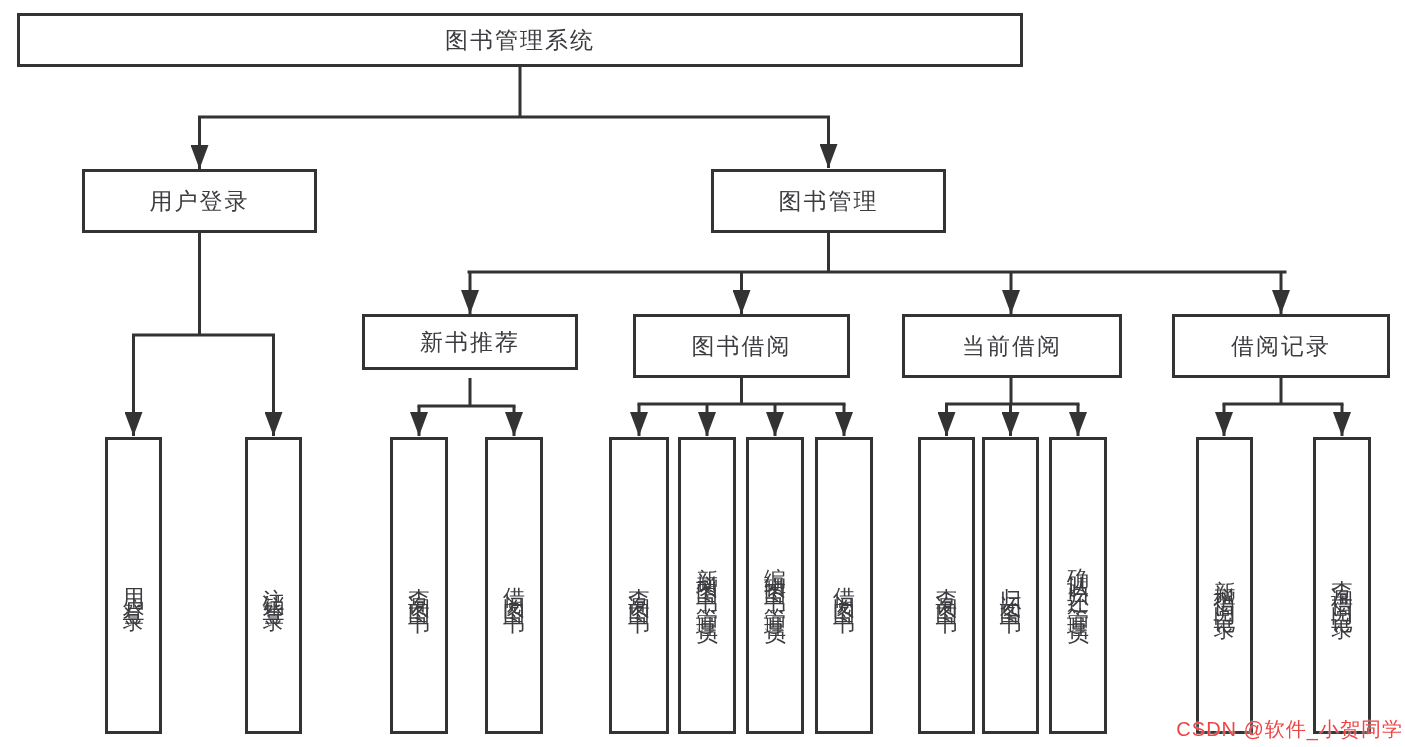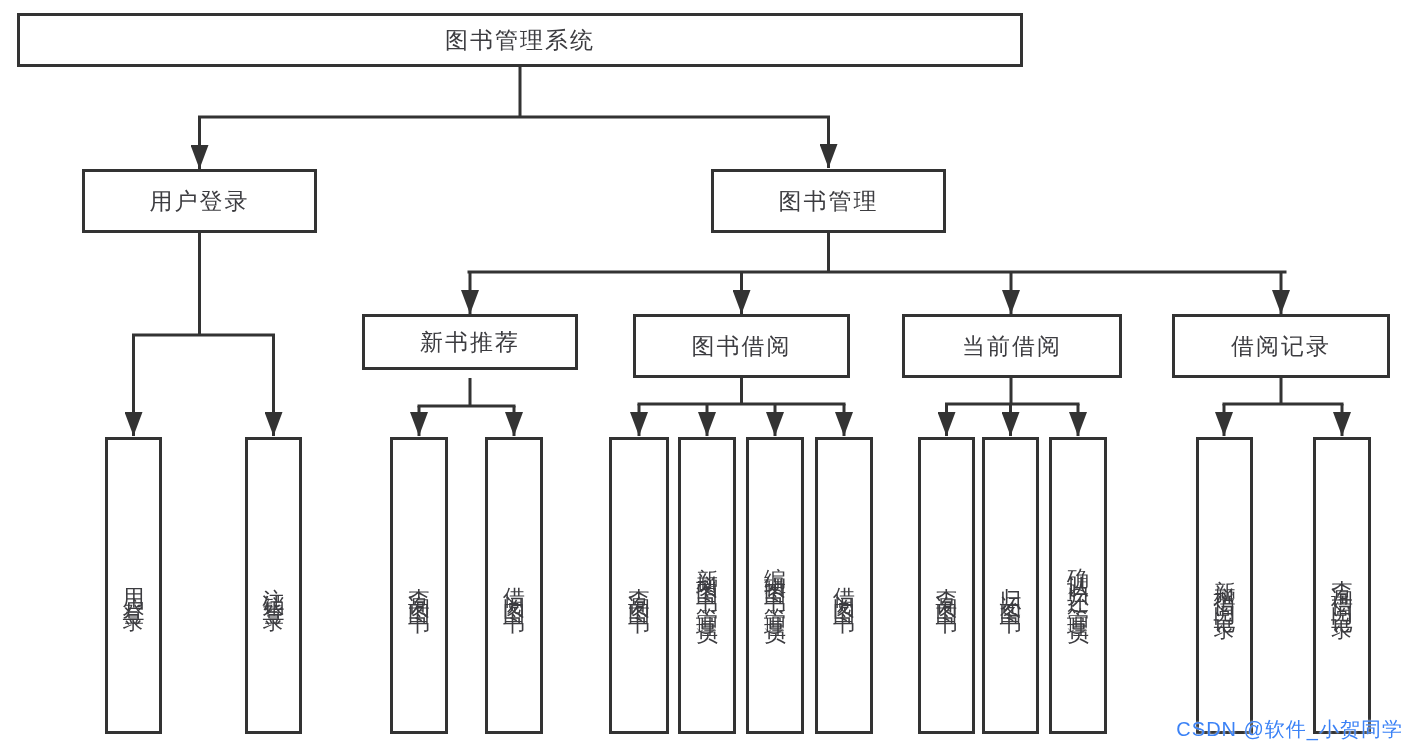--- a/index.html
+++ b/index.html
@@ -13,21 +13,21 @@
     box-sizing:border-box;display:flex;align-items:center;justify-content:center;
     color:#3c3c40;
   }
   .hlabel{font-size:23px;letter-spacing:2px;white-space:nowrap;}
   .leaf .vlabel{
     writing-mode:vertical-rl;text-orientation:mixed;
     font-size:22px;letter-spacing:8px;line-height:1.1;white-space:nowrap;
   }
   .watermark{
     position:absolute;right:2px;bottom:4px;font-size:20px;
-    color:#3b82f6;letter-spacing:1px;white-space:nowrap;
+    color:#ef4444;letter-spacing:1px;white-space:nowrap;
     text-shadow:0 0 2px #ffffff;
   }
 </style>
 </head>
 <body>
 
 <div class="canvas">
 
   <svg class="wires" viewBox="0 0 1405 747" xmlns="http://www.w3.org/2000/svg">
     <defs>

